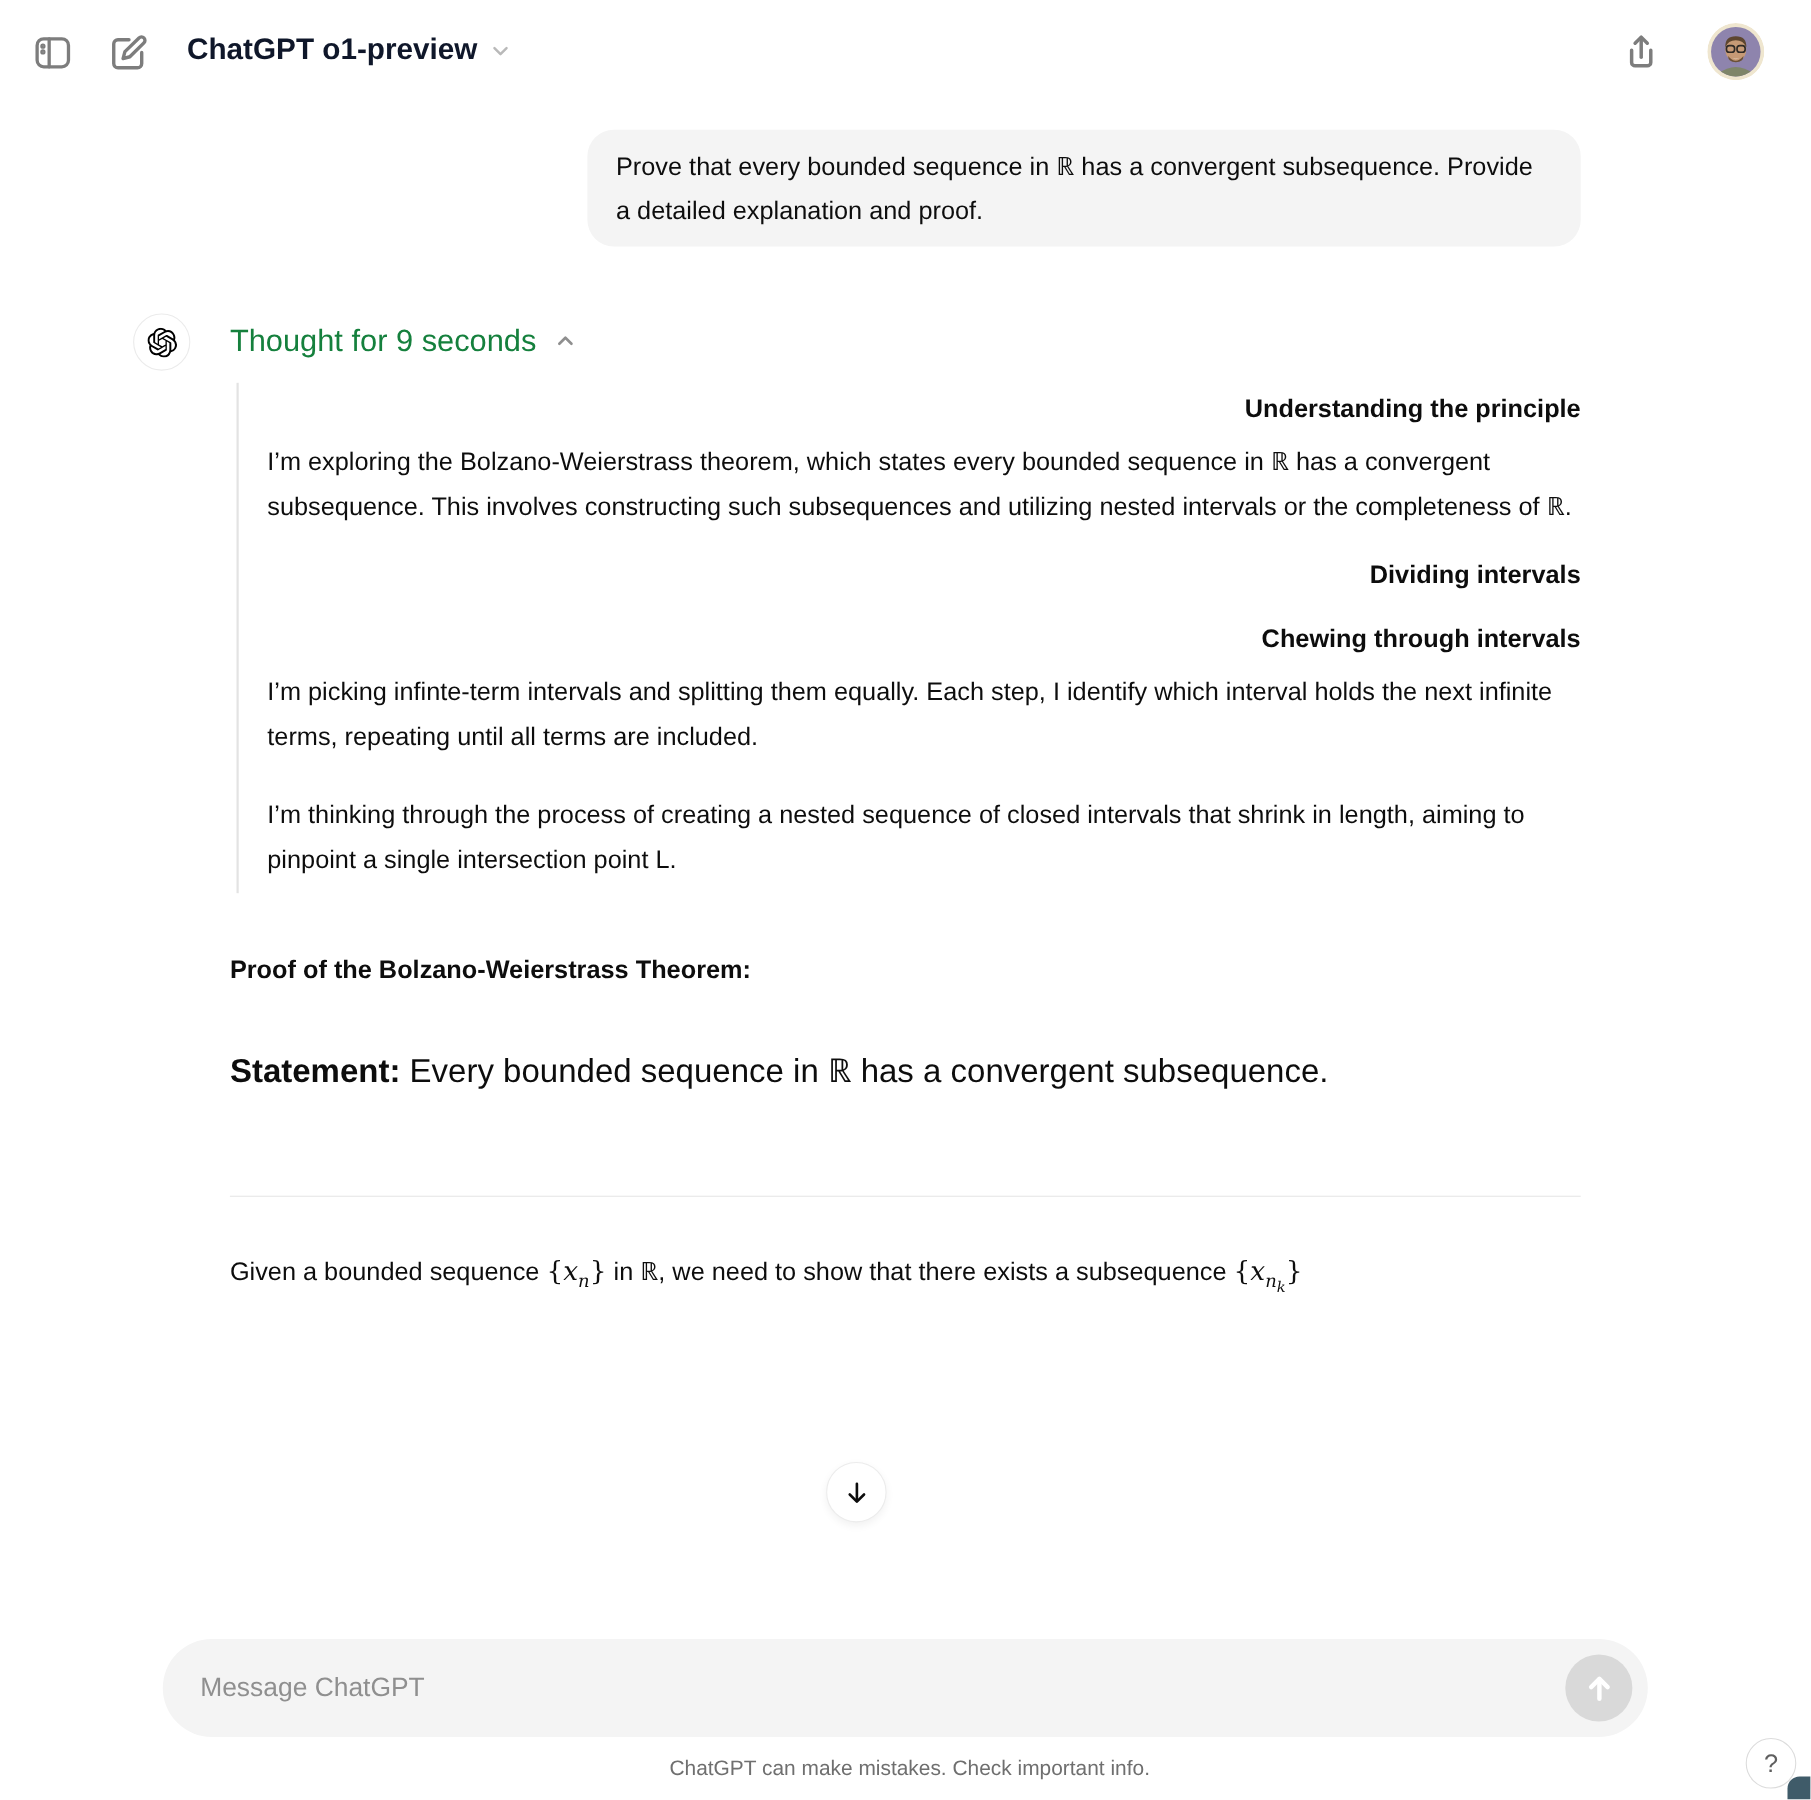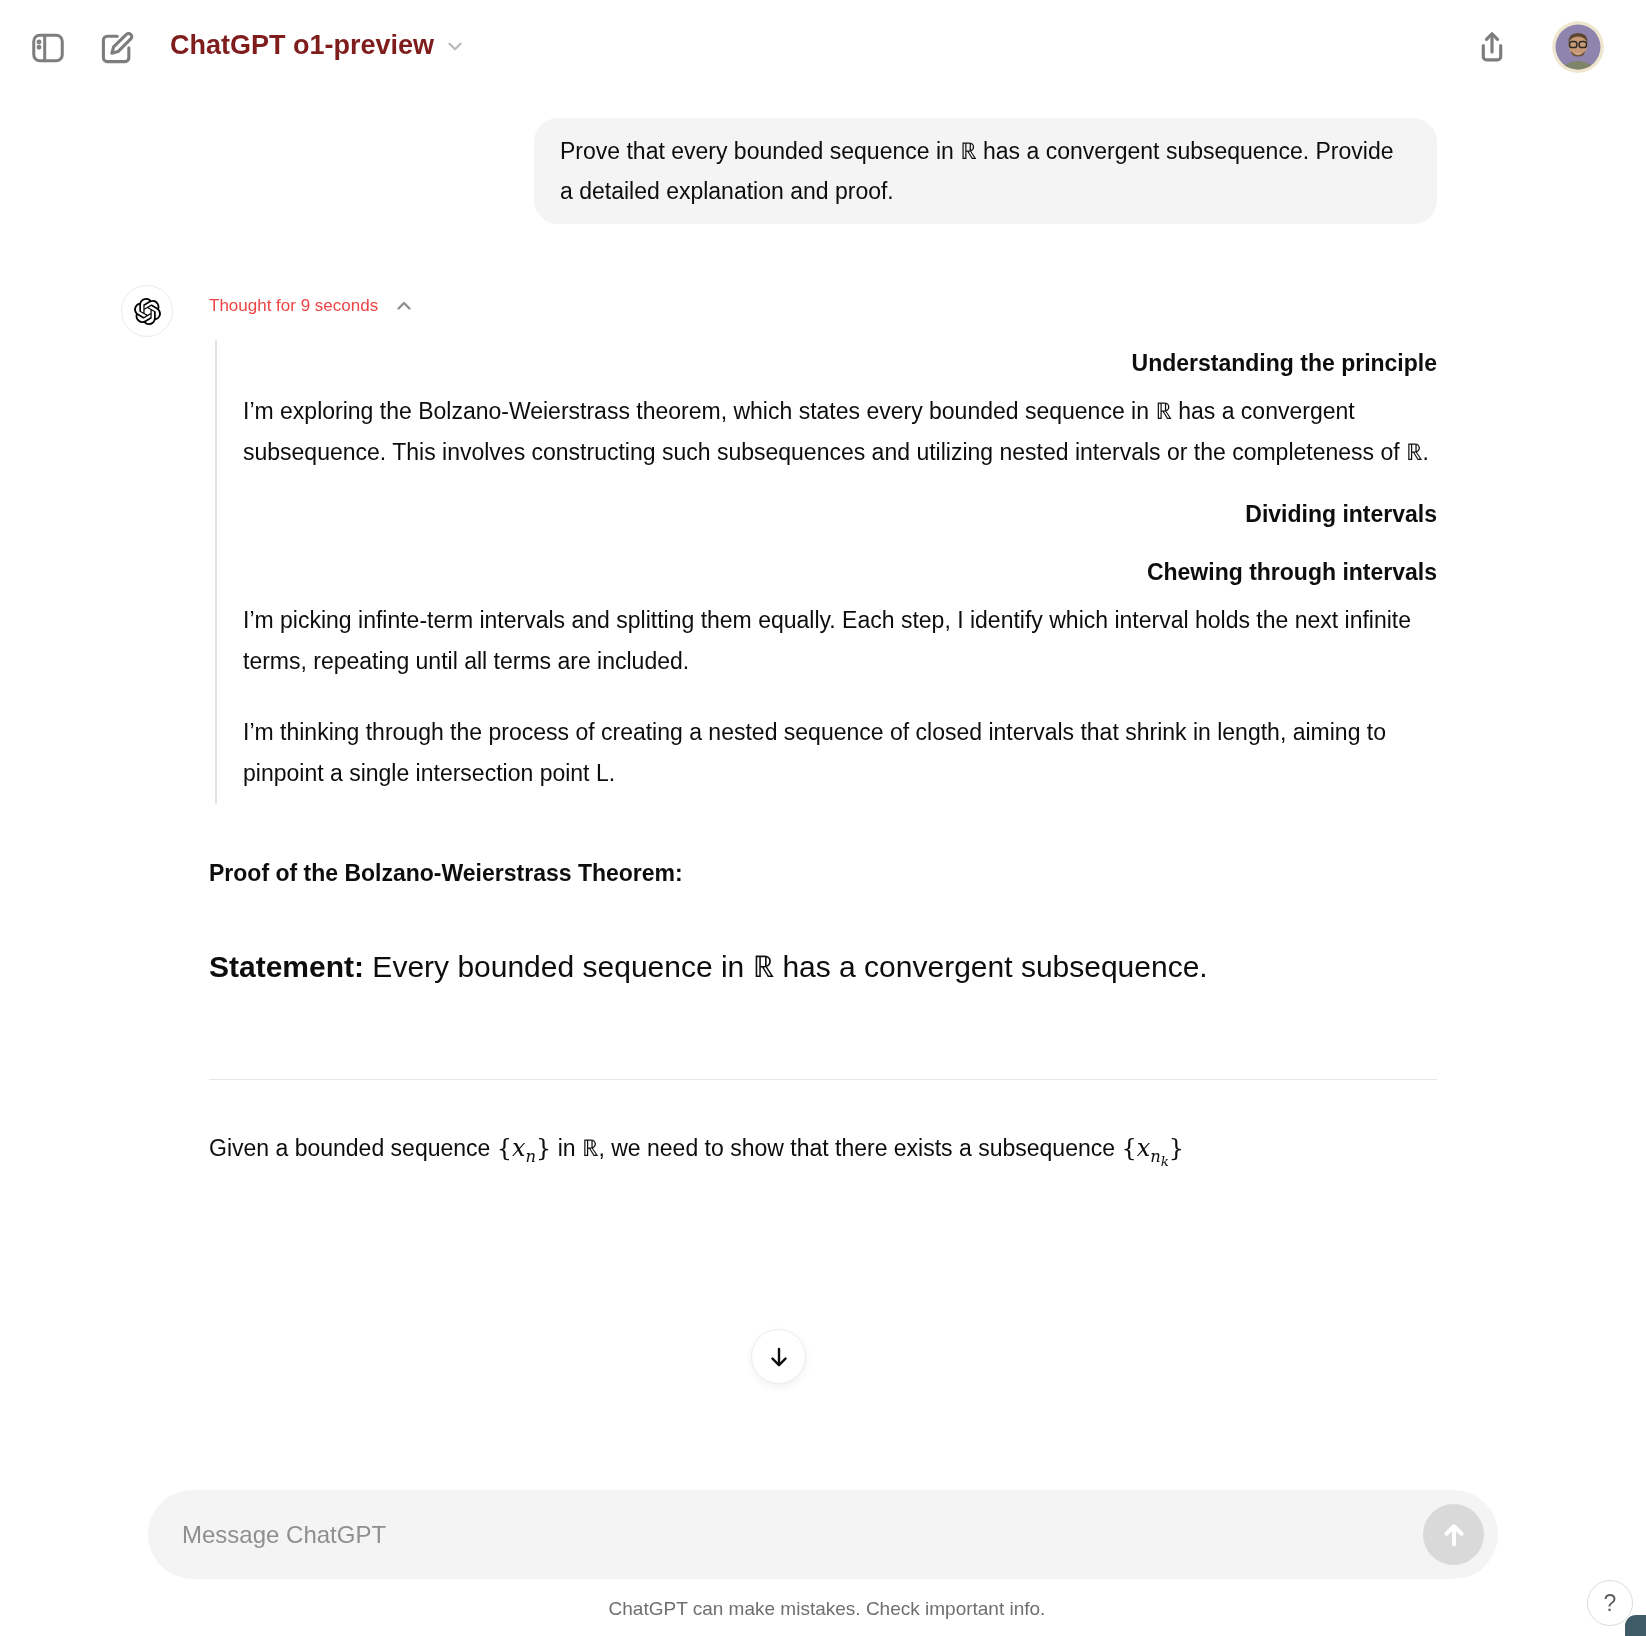--- a/index.html
+++ b/index.html
@@ -6,36 +6,36 @@
   html,body { width:1646px; height:1636px; background:#ffffff; overflow:hidden;
               font-family:"Liberation Sans", sans-serif; color:#0d0d0d; }
   .page { position:relative; width:1646px; height:1636px; }
 
   
   .header { position:absolute; top:0; left:0; width:100%; height:96px; background:#fff; z-index:5; }
   .hicon { position:absolute; top:28px; width:40px; height:40px; display:flex; align-items:center; justify-content:center; cursor:pointer; }
   .hicon svg { stroke:#7d7d7d; fill:none; stroke-width:2; stroke-linecap:round; stroke-linejoin:round; }
   .icon-sidebar { left:28px; }
   .icon-newchat { left:96px; }
-  .model-title { position:absolute; left:170px; top:30px; font-size:27px; font-weight:700; color:#7f1d1d; display:flex; align-items:center; gap:10px; cursor:pointer; }
+  .model-title { position:absolute; left:170px; top:30px; font-size:27px; font-weight:700; color:#0f172a; display:flex; align-items:center; gap:10px; cursor:pointer; }
   .model-title svg { stroke:#b9b9b9; fill:none; stroke-width:2.4; stroke-linecap:round; stroke-linejoin:round; }
   .icon-share { left:1472px; }
   .avatar { position:absolute; left:1552px; top:21px; width:52px; height:52px; border-radius:50%; overflow:hidden; cursor:pointer; }
 
   
   .column { position:relative; width:1228px; margin:0 auto; }
 
   .user-row { display:flex; justify-content:flex-end; padding-top:118px; }
   .user-bubble { background:#f4f4f4; border-radius:24px; padding:13px 26px; max-width:903px;
                  font-size:23px; line-height:40px; color:#0d0d0d; }
 
   .assistant { position:relative; margin-top:70px; }
   .ai-avatar { position:absolute; left:-88px; top:-9px; width:52px; height:52px; border:1px solid #ebebeb;
                border-radius:50%; display:flex; align-items:center; justify-content:center; background:#fff; }
-  .thought-summary { display:flex; align-items:center; gap:14px; font-size:17px; color:#ef4444; cursor:pointer; }
+  .thought-summary { display:flex; align-items:center; gap:14px; font-size:28px; color:#15803d; cursor:pointer; }
   .thought-summary svg { stroke:#8f8f8f; fill:none; stroke-width:2.4; stroke-linecap:round; stroke-linejoin:round; }
 
   .thought { margin-top:22px; margin-left:6px; border-left:2px solid #e3e3e3; padding:6px 0 10px 26px; }
   .tsec { margin-bottom:24px; }
   .tsec:last-child { margin-bottom:0; }
   .tsec h5 { font-size:23px; font-weight:700; line-height:34px; margin-bottom:11px;text-align:right; }
   .tsec p { font-size:23px; line-height:41px; }
   .tsec.no-heading { margin-top:30px; }
 
   .answer { margin-top:52px; }

